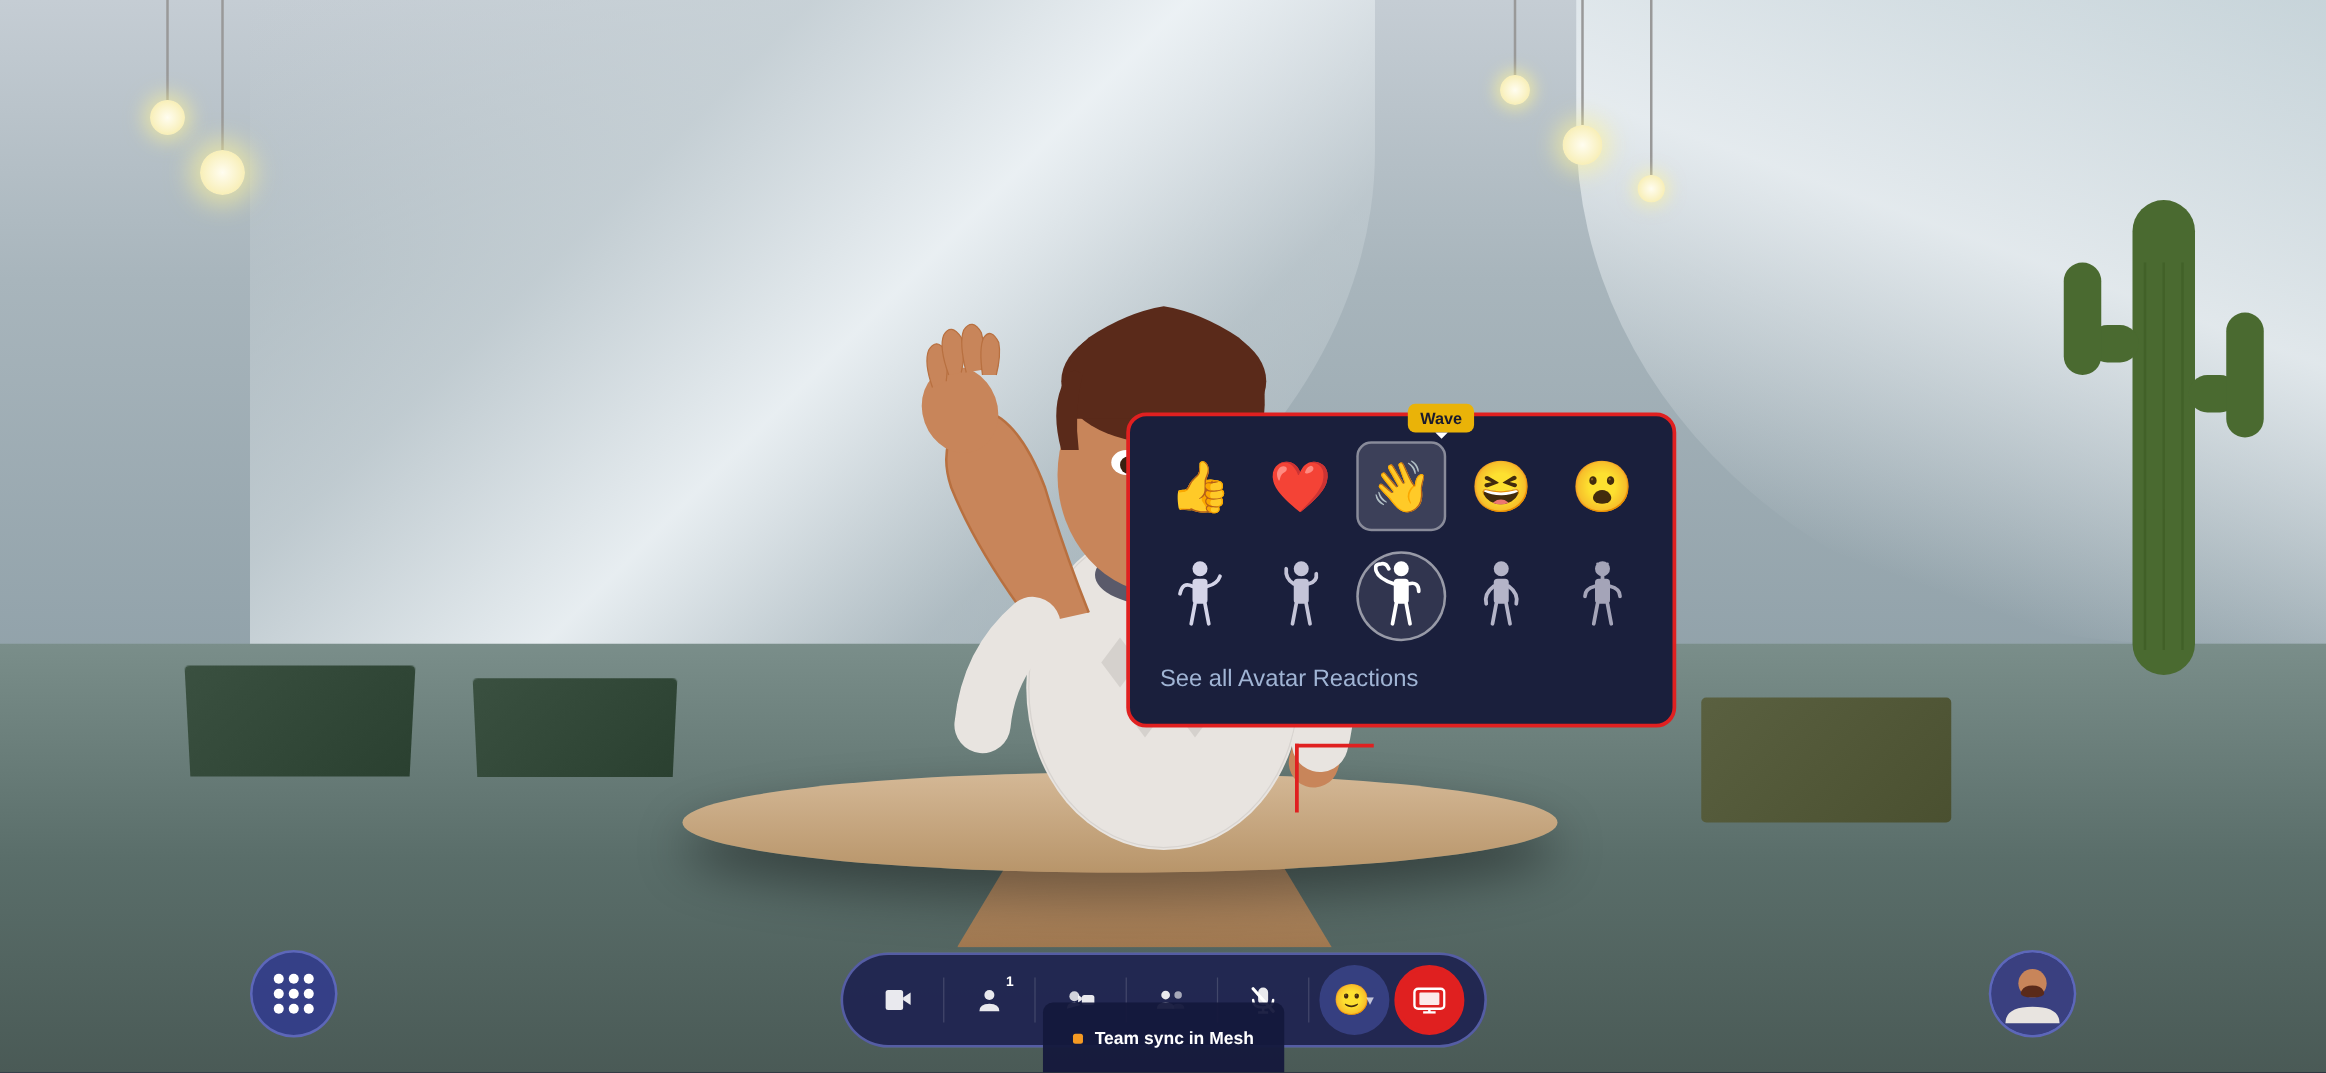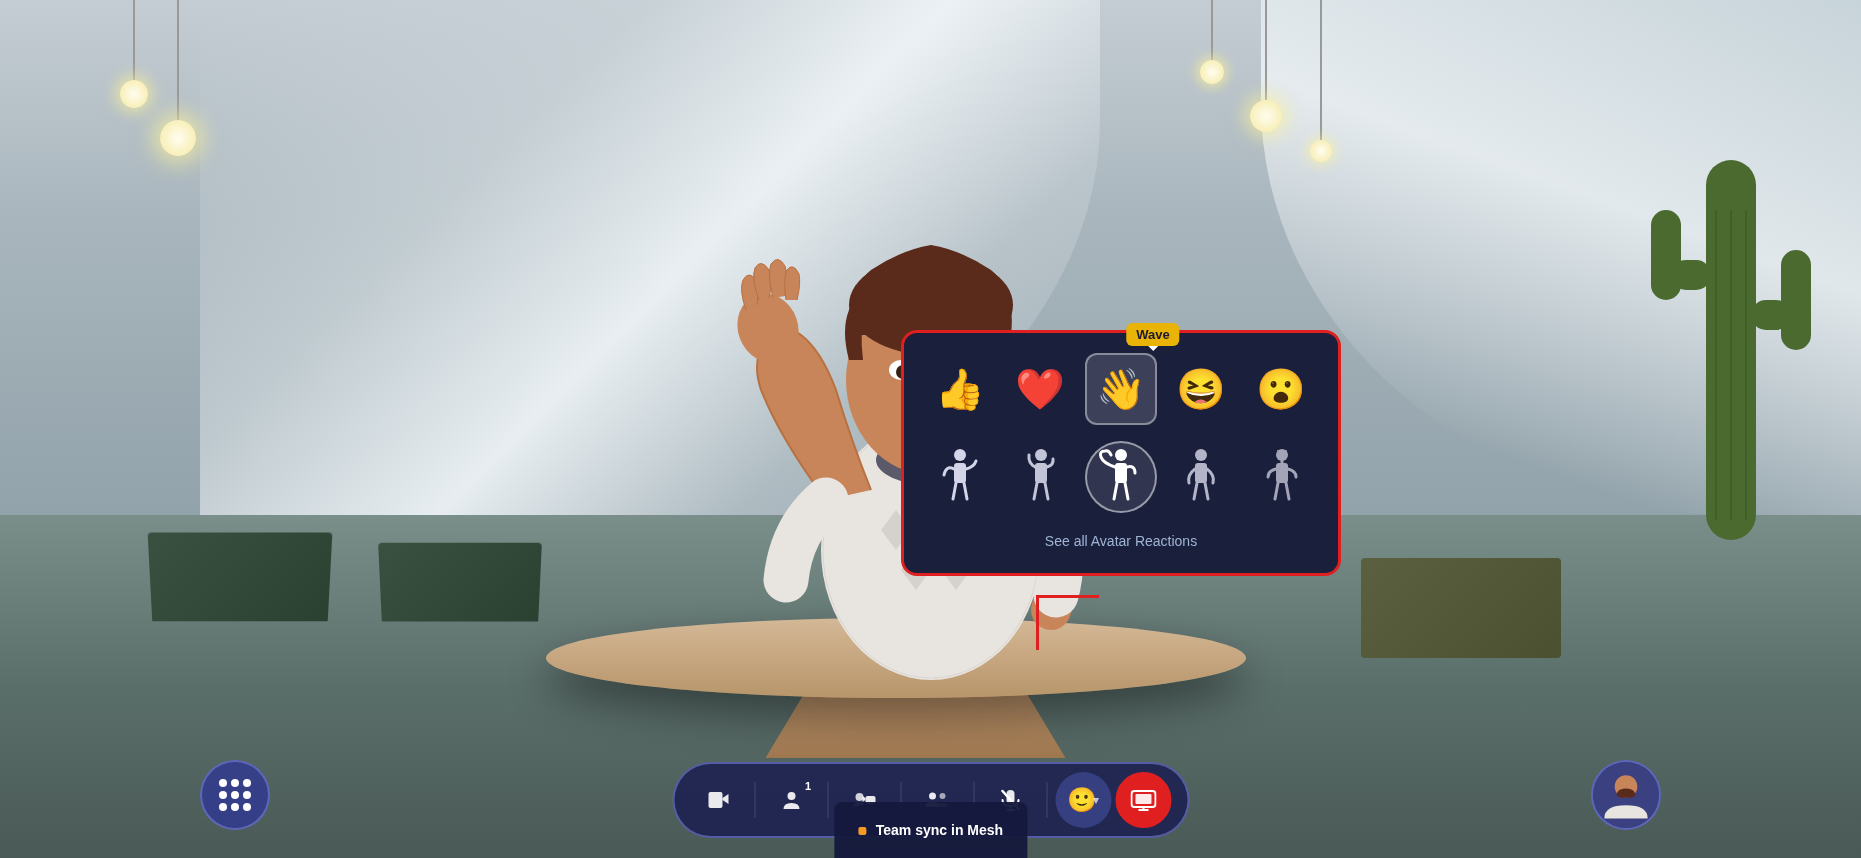--- a/index.html
+++ b/index.html
@@ -192,23 +192,23 @@
       border: 2px solid rgba(255,255,255,0.5);
       border-radius: 50%;
     }
 
     .avatar-reaction-btn svg {
       width: 44px;
       height: 60px;
     }
 
     .see-all-reactions {
-      text-align: center;
+      text-align: left;
       color: #a0b4d4;
-      font-size: 14px;
+      font-size: 19px;
       cursor: pointer;
       padding: 4px;
     }
 
     
     #bottom-toolbar {
       position: absolute;
       bottom: 20px;
       left: 50%;
       transform: translateX(-50%);

